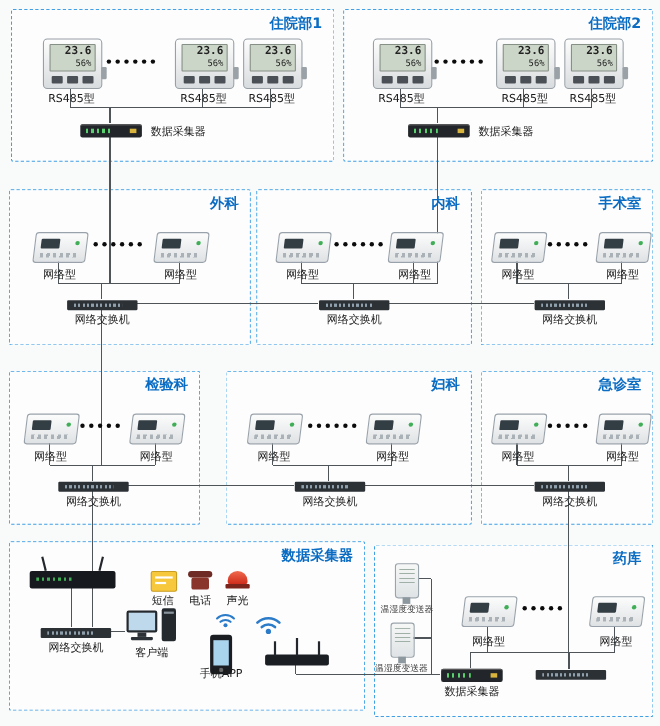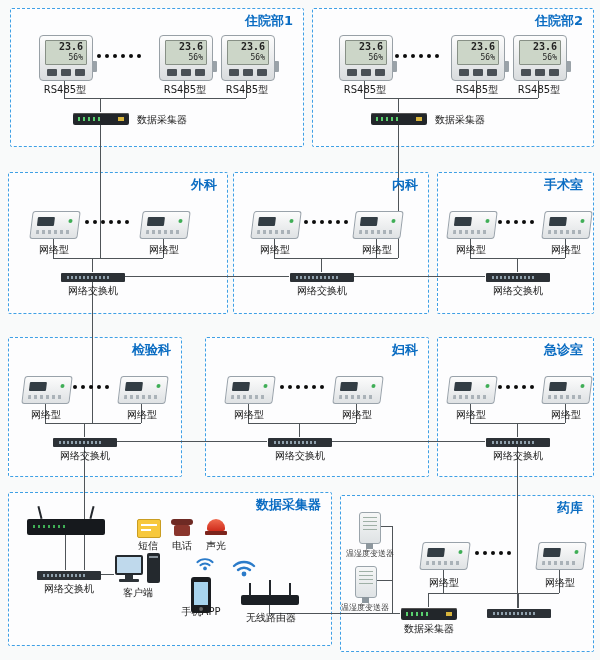--- a/index.html
+++ b/index.html
@@ -397,21 +397,20 @@
     <svg class="wifi" style="left:222px;top:64px" width="26" height="20" viewBox="0 0 26 20">
         <path d="M3 9a14.5 14.5 0 0 1 20 0" fill="none" stroke="#2b7bc9" stroke-width="2.4" stroke-linecap="round"></path>
         <path d="M7 13a9 9 0 0 1 12 0" fill="none" stroke="#2b7bc9" stroke-width="2.4" stroke-linecap="round"></path>
         <circle cx="13" cy="17" r="2.4" fill="#2b7bc9"></circle>
       </svg>
     <div class="dev router" style="left:232px;top:102px">
         <span class="ant" style="left:8px"></span>
         <span class="ant" style="left:28px;height:16px;top:-15px"></span>
         <span class="ant" style="left:48px"></span>
       </div>
-    <div class="lbl" style="left:204px;top:118px;width:116px">无线路由器</div>
   </div>
 
   <div class="box" style="left:340px;top:495px;width:252px;height:155px">
     <div class="box-title">药库</div>
     <div class="dev sensor" style="left:18px;top:16px">
         <i></i>
       </div>
     <div class="lbl sm" style="left:0px;top:52px;width:58px">温湿度变送器</div>
     <div class="dev sensor" style="left:14px;top:70px">
         <i></i>

